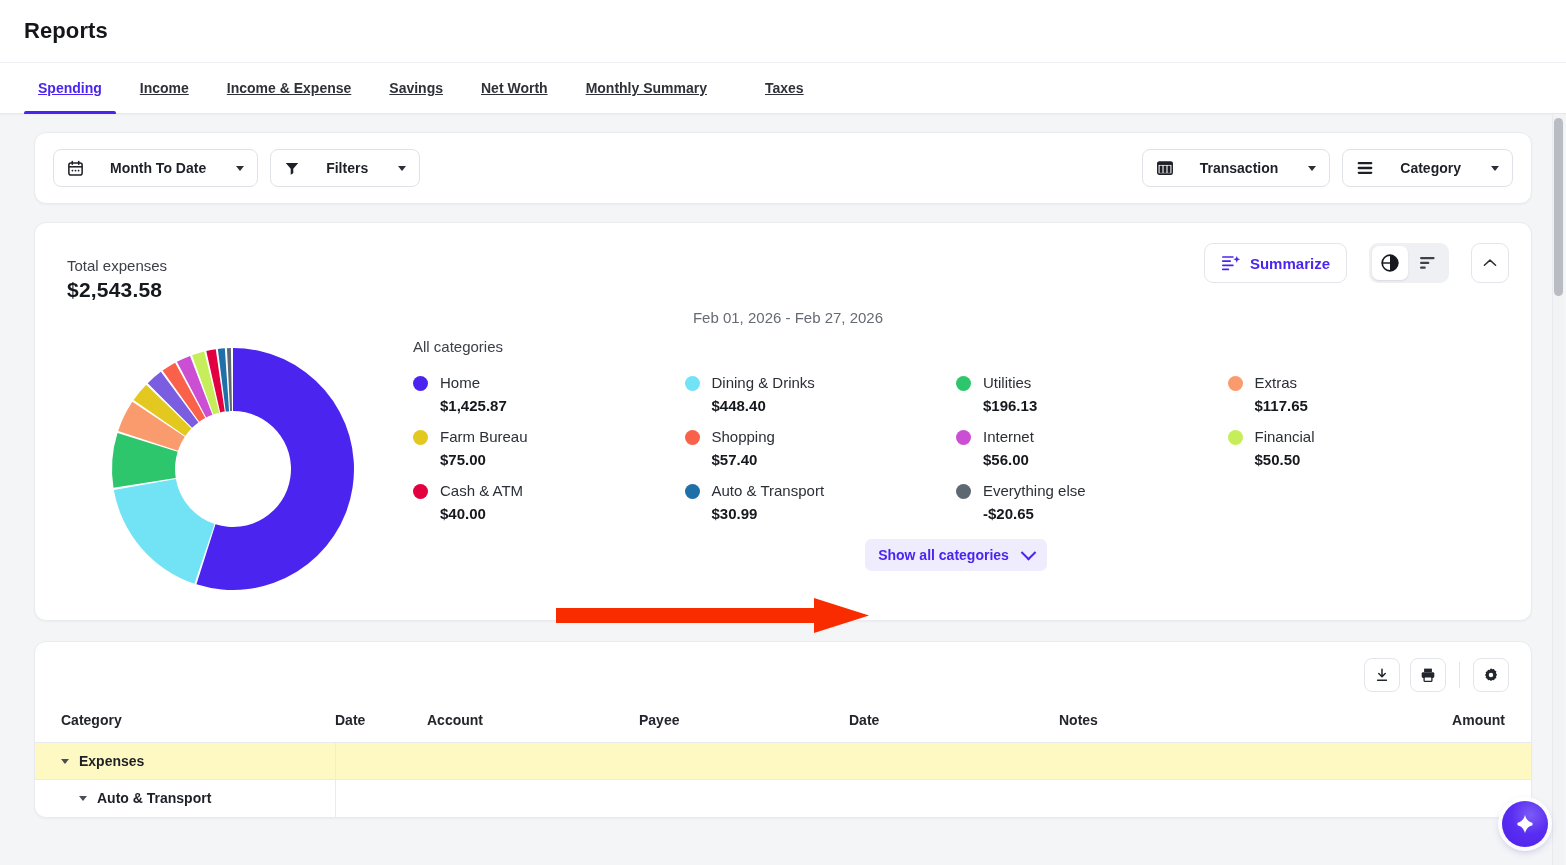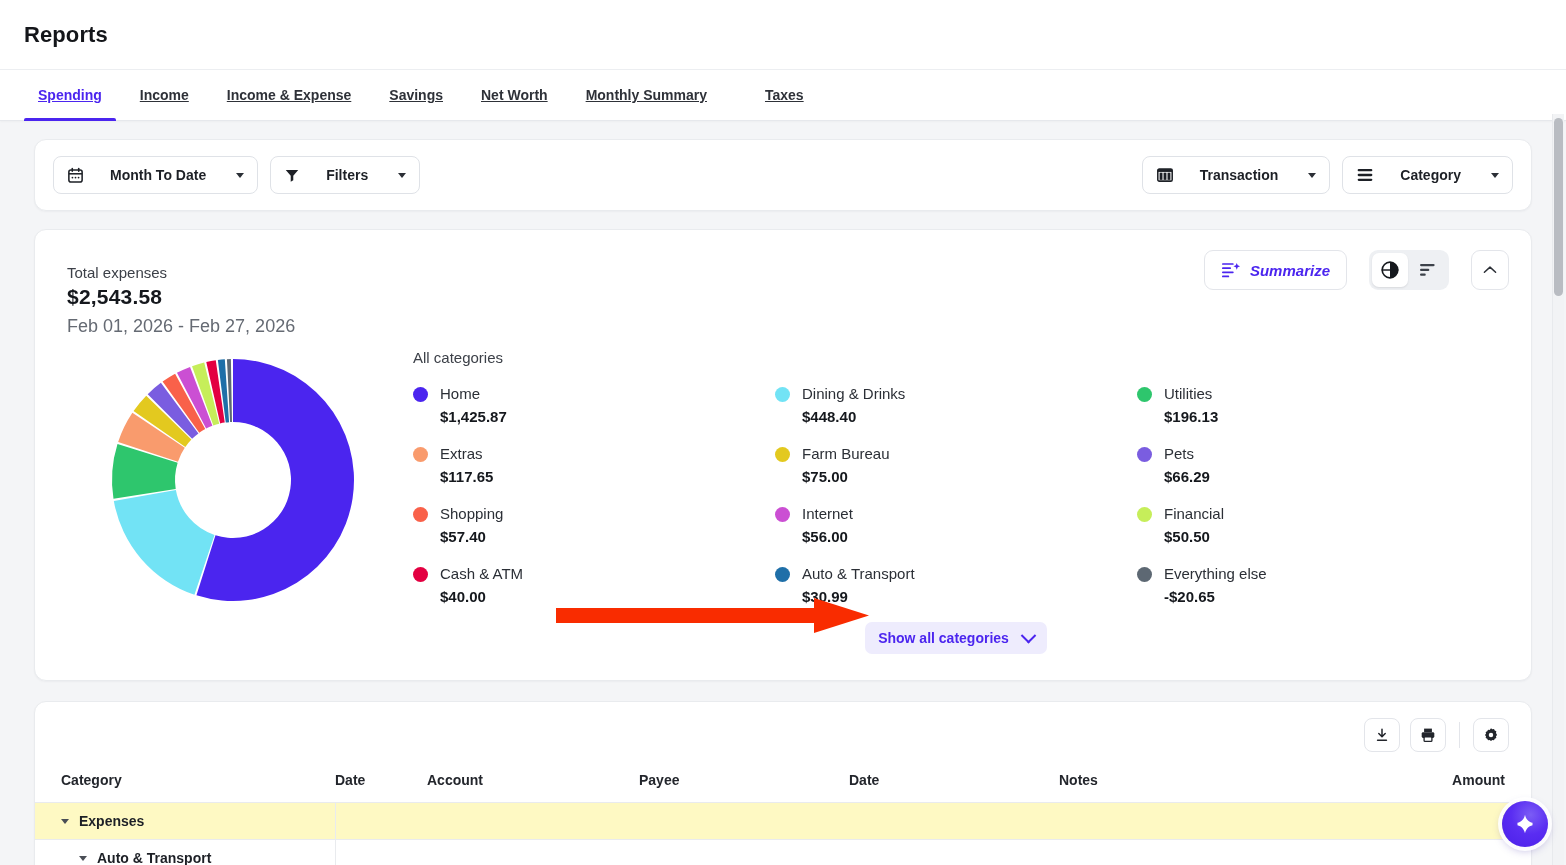--- a/index.html
+++ b/index.html
@@ -7,21 +7,21 @@
     width: 1566px; height: 865px;
     font-family: "Liberation Sans", sans-serif;
     background: #f4f5f7;
     overflow: hidden;
   }
   .app { position: relative; width: 1566px; height: 865px; background: #f4f5f7; }
 
   
   .header {
     background: #ffffff;
-    height: 70px;
+    height: 63px;
     display: flex; align-items: center;
     padding: 0 24px;
     border-bottom: 1px solid #eceef1;
   }
   .page-title { font-size: 22px; font-weight: 700; color: #14161a; letter-spacing: .1px; }
 
   
   .tabbar {
     background: #ffffff;
     height: 51px;
@@ -73,24 +73,24 @@
     font-size: 14px; font-weight: 700; color: #1d2026;
   }
   .pill + .pill { margin-left: 12px; }
   .spacer { flex: 1; }
   .caret { width: 0; height: 0; border-left: 4.5px solid transparent; border-right: 4.5px solid transparent; border-top: 5.5px solid #2b2f36; margin-left: 4px;}
 
   
   .summary { padding: 22px 22px 26px 18px; position: relative; margin-bottom: 20px; }
   .sum-label { font-size: 15px; color: #3c4048; margin-left: 0; }
   .sum-amount { font-size: 21px; font-weight: 700; color: #15181d; margin-top: 4px; letter-spacing: .2px; }
-  .sum-range { font-size: 18px; color: #656a73; margin-top: 7px; }
+  .sum-range { font-size: 15px; color: #656a73; margin-top: 7px; text-align: center; }
   .sum-head { padding-left: 14px; margin-top: 12px; }
 
-  .sum-actions { position: absolute; top: 20px; right: 22px; display: flex; align-items: center; gap: 22px; font-style: italic; }
+  .sum-actions { position: absolute; top: 20px; right: 22px; display: flex; align-items: center; gap: 22px; }
   .btn-summarize {
     display: inline-flex; align-items: center; gap: 9px;
     height: 40px; padding: 0 16px;
     border: 1px solid #e3e5ea; border-radius: 9px; background: #fff;
     color: #4b25ef; font-size: 15px; font-weight: 700; cursor: pointer;
   }
   .seg {
     display: inline-flex; align-items: center;
     background: #eef0f3; border-radius: 9px; padding: 3px; gap: 2px;
   }
@@ -102,21 +102,21 @@
   .icon-box {
     width: 38px; height: 40px; border: 1px solid #e3e5ea; border-radius: 9px;
     background: #fff; display: flex; align-items: center; justify-content: center; cursor: pointer;
   }
 
   
   .chart-row { display: flex; align-items: flex-start; margin-top: 12px; }
   .donut-wrap { width: 360px; display: flex; justify-content: center; padding-top: 6px; }
   .legend-wrap { flex: 1; padding-right: 10px; }
   .legend-title { font-size: 15px; color: #3c4048; margin-bottom: 18px; }
-  .legend-grid { display: grid; grid-template-columns: repeat(3, 1fr); row-gap: 18px; }
+  .legend-grid { display: grid; grid-template-columns: repeat(4, 1fr); row-gap: 12px; }
   .legend-item { display: flex; align-items: flex-start; gap: 12px; }
   .dot { width: 15px; height: 15px; border-radius: 50%; flex: none; margin-top: 3px; }
   .leg-name { font-size: 15px; color: #2b2f36; line-height: 19px; }
   .leg-val { font-size: 15px; font-weight: 700; color: #15181d; margin-top: 4px; line-height: 19px; }
 
   .show-all-row { display: flex; justify-content: center; margin-top: 16px; position: relative; }
   .show-all {
     display: inline-flex; align-items: center; gap: 14px;
     background: #eeecfd; color: #4b25ef;
     font-size: 14px; font-weight: 700;
@@ -329,27 +329,20 @@
               <div>
                   <div class="leg-name">Extras</div>
                    <div class="leg-val">$117.65</div>
                 </div>
             </div>
             <div class="legend-item">
               <span class="dot" style="background: rgb(227, 201, 31);"></span>
               <div>
                   <div class="leg-name">Farm Bureau</div>
                    <div class="leg-val">$75.00</div>
-                </div>
-            </div>
-            <div class="legend-item">
-              <span class="dot" style="background: rgb(122, 93, 224);"></span>
-              <div>
-                  <div class="leg-name">Pets</div>
-                   <div class="leg-val">$66.29</div>
                 </div>
             </div>
 
             <div class="legend-item">
               <span class="dot" style="background: rgb(249, 97, 74);"></span>
               <div>
                   <div class="leg-name">Shopping</div>
                    <div class="leg-val">$57.40</div>
                 </div>
             </div>

